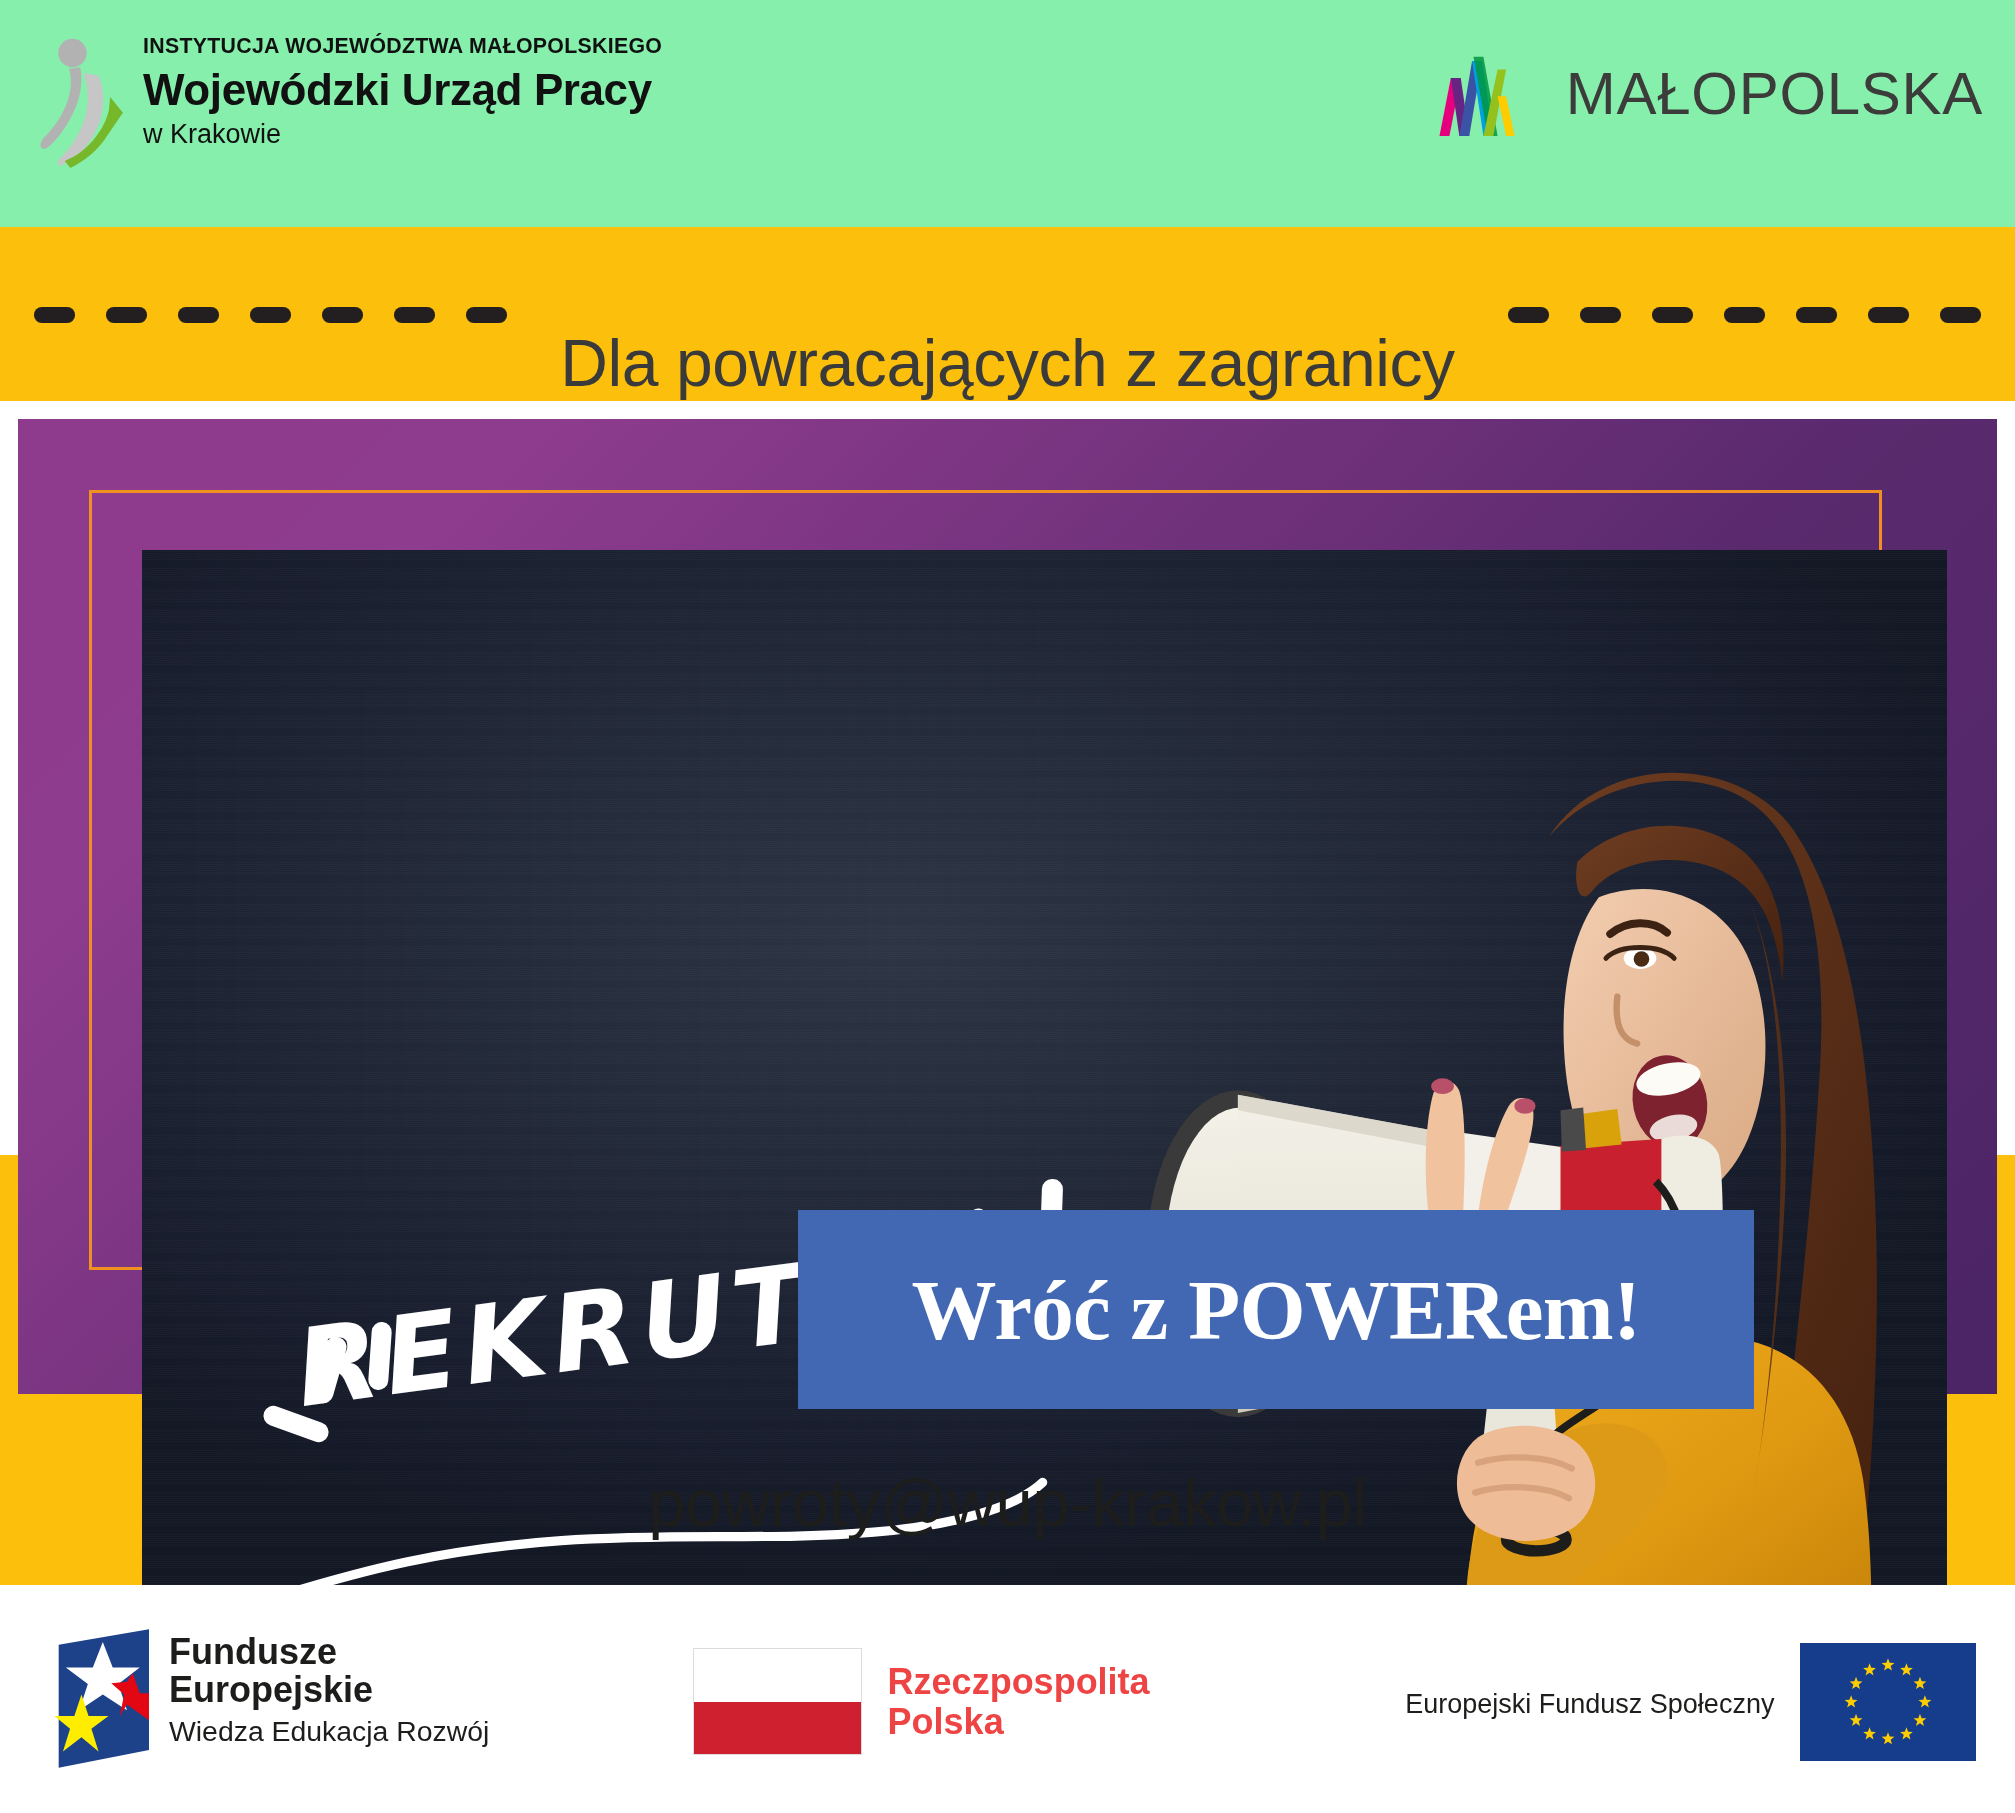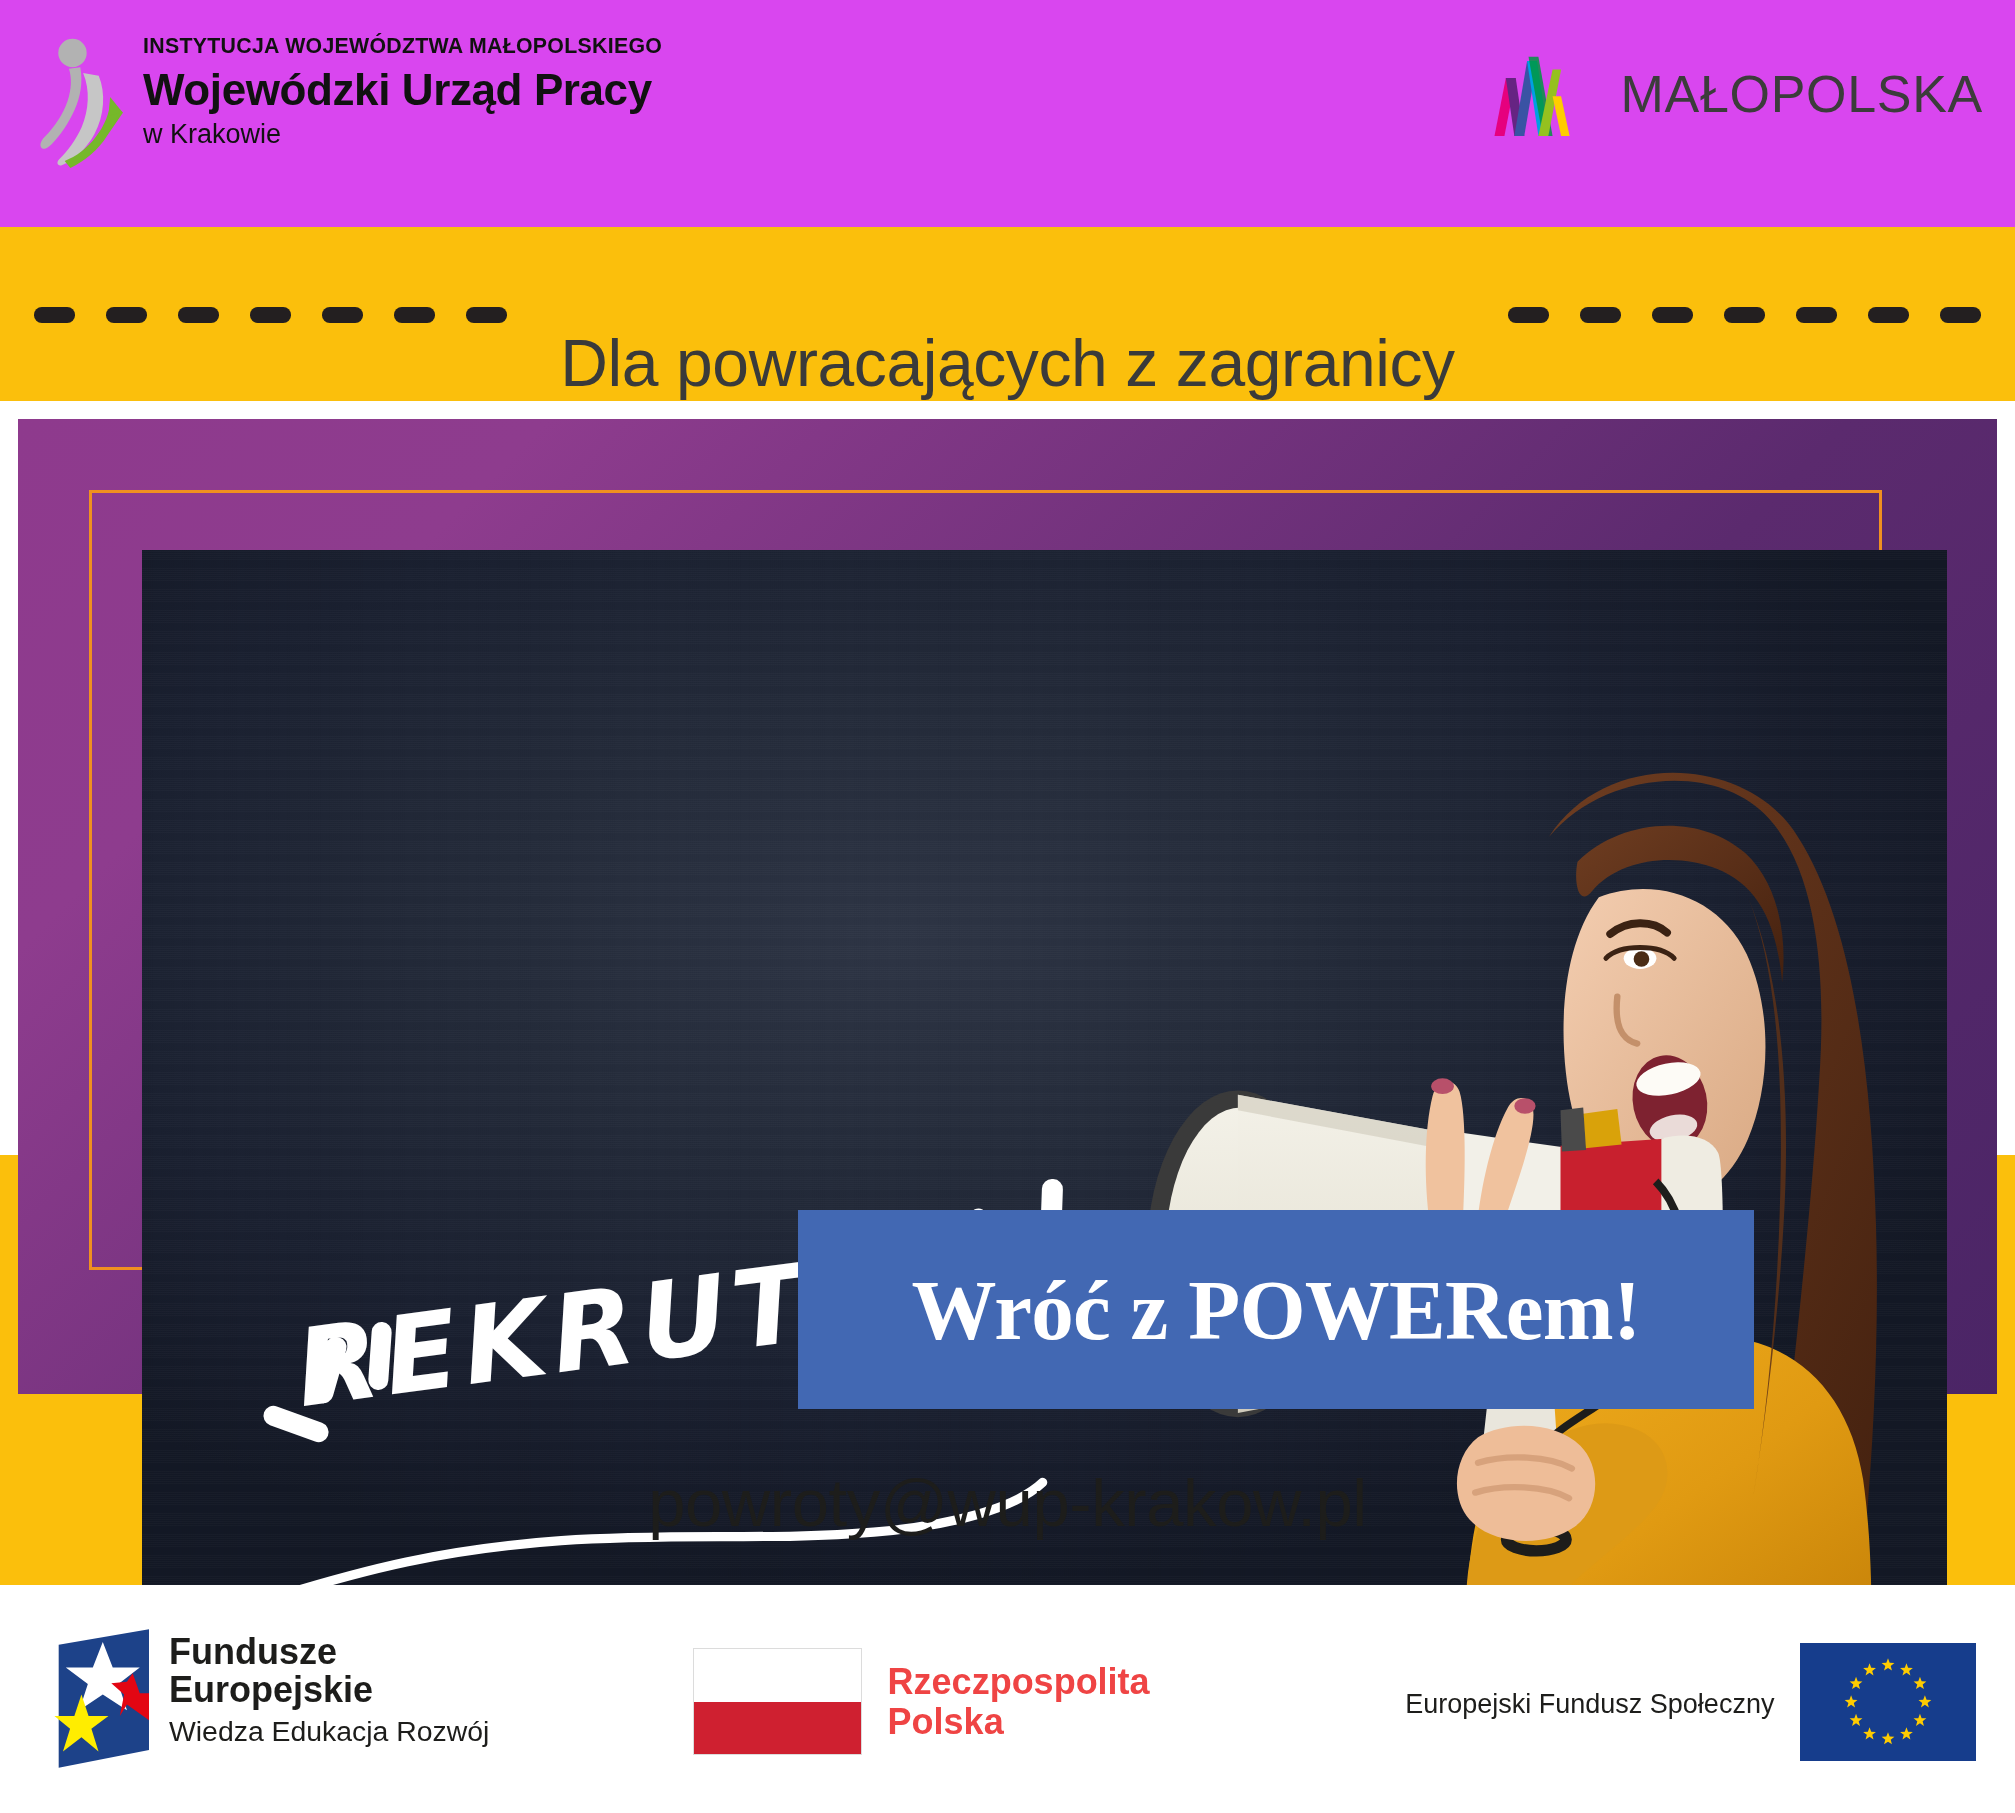--- a/index.html
+++ b/index.html
@@ -5,32 +5,32 @@
   * { margin:0; padding:0; box-sizing:border-box; }
   html,body { width:2015px; height:1814px; }
   body {
     font-family:"Liberation Sans", sans-serif;
     background:#ffffff;
     position:relative;
     overflow:hidden;
   }
 
   
-  #header { position:absolute; left:0; top:0; width:2015px; height:227px; background:#d946ef; }
+  #header { position:absolute; left:0; top:0; width:2015px; height:227px; background:#86efac; }
 
   #wup-logo { position:absolute; left:39px; top:27px; display:flex; align-items:flex-start; }
   #wup-mark { width:84px; height:142px; position:relative; flex:0 0 auto; margin-top:8.5px; }
   #wup-text { margin-left:20px; padding-top:7.1px; }
   #wup-line1 { font-size:21.3px; font-weight:bold; letter-spacing:0.3px; color:#111; white-space:nowrap; }
   #wup-line2 { font-size:44px; font-weight:bold; color:#111; margin-top:5.7px; white-space:nowrap; letter-spacing:-0.4px; }
   #wup-line3 { font-size:27px; color:#111; margin-top:4.3px; white-space:nowrap; }
 
   #mp-logo { position:absolute; right:32px; top:51px; display:flex; align-items:center; }
   #mp-mark { width:100px; height:85px; position:relative; flex:0 0 auto; }
-  #mp-text { font-size:52px; font-weight:500; color:#3c3c3b; letter-spacing:0.7px; margin-left:34px; line-height:1; }
+  #mp-text { font-size:60px; font-weight:500; color:#3c3c3b; letter-spacing:0.7px; margin-left:34px; line-height:1; }
 
   
   #band-top {
     position:absolute; left:0; top:227px; width:2015px; height:174px;
     background:#fbbf0c;
     display:flex; align-items:flex-end; justify-content:center;
   }
   #band-top-title { font-size:66px; color:#3a3a3a; white-space:nowrap; letter-spacing:-0.4px; }
   .dashrow { position:absolute; top:80px; display:flex; gap:31px; }
   .dashrow.left { left:34px; }

